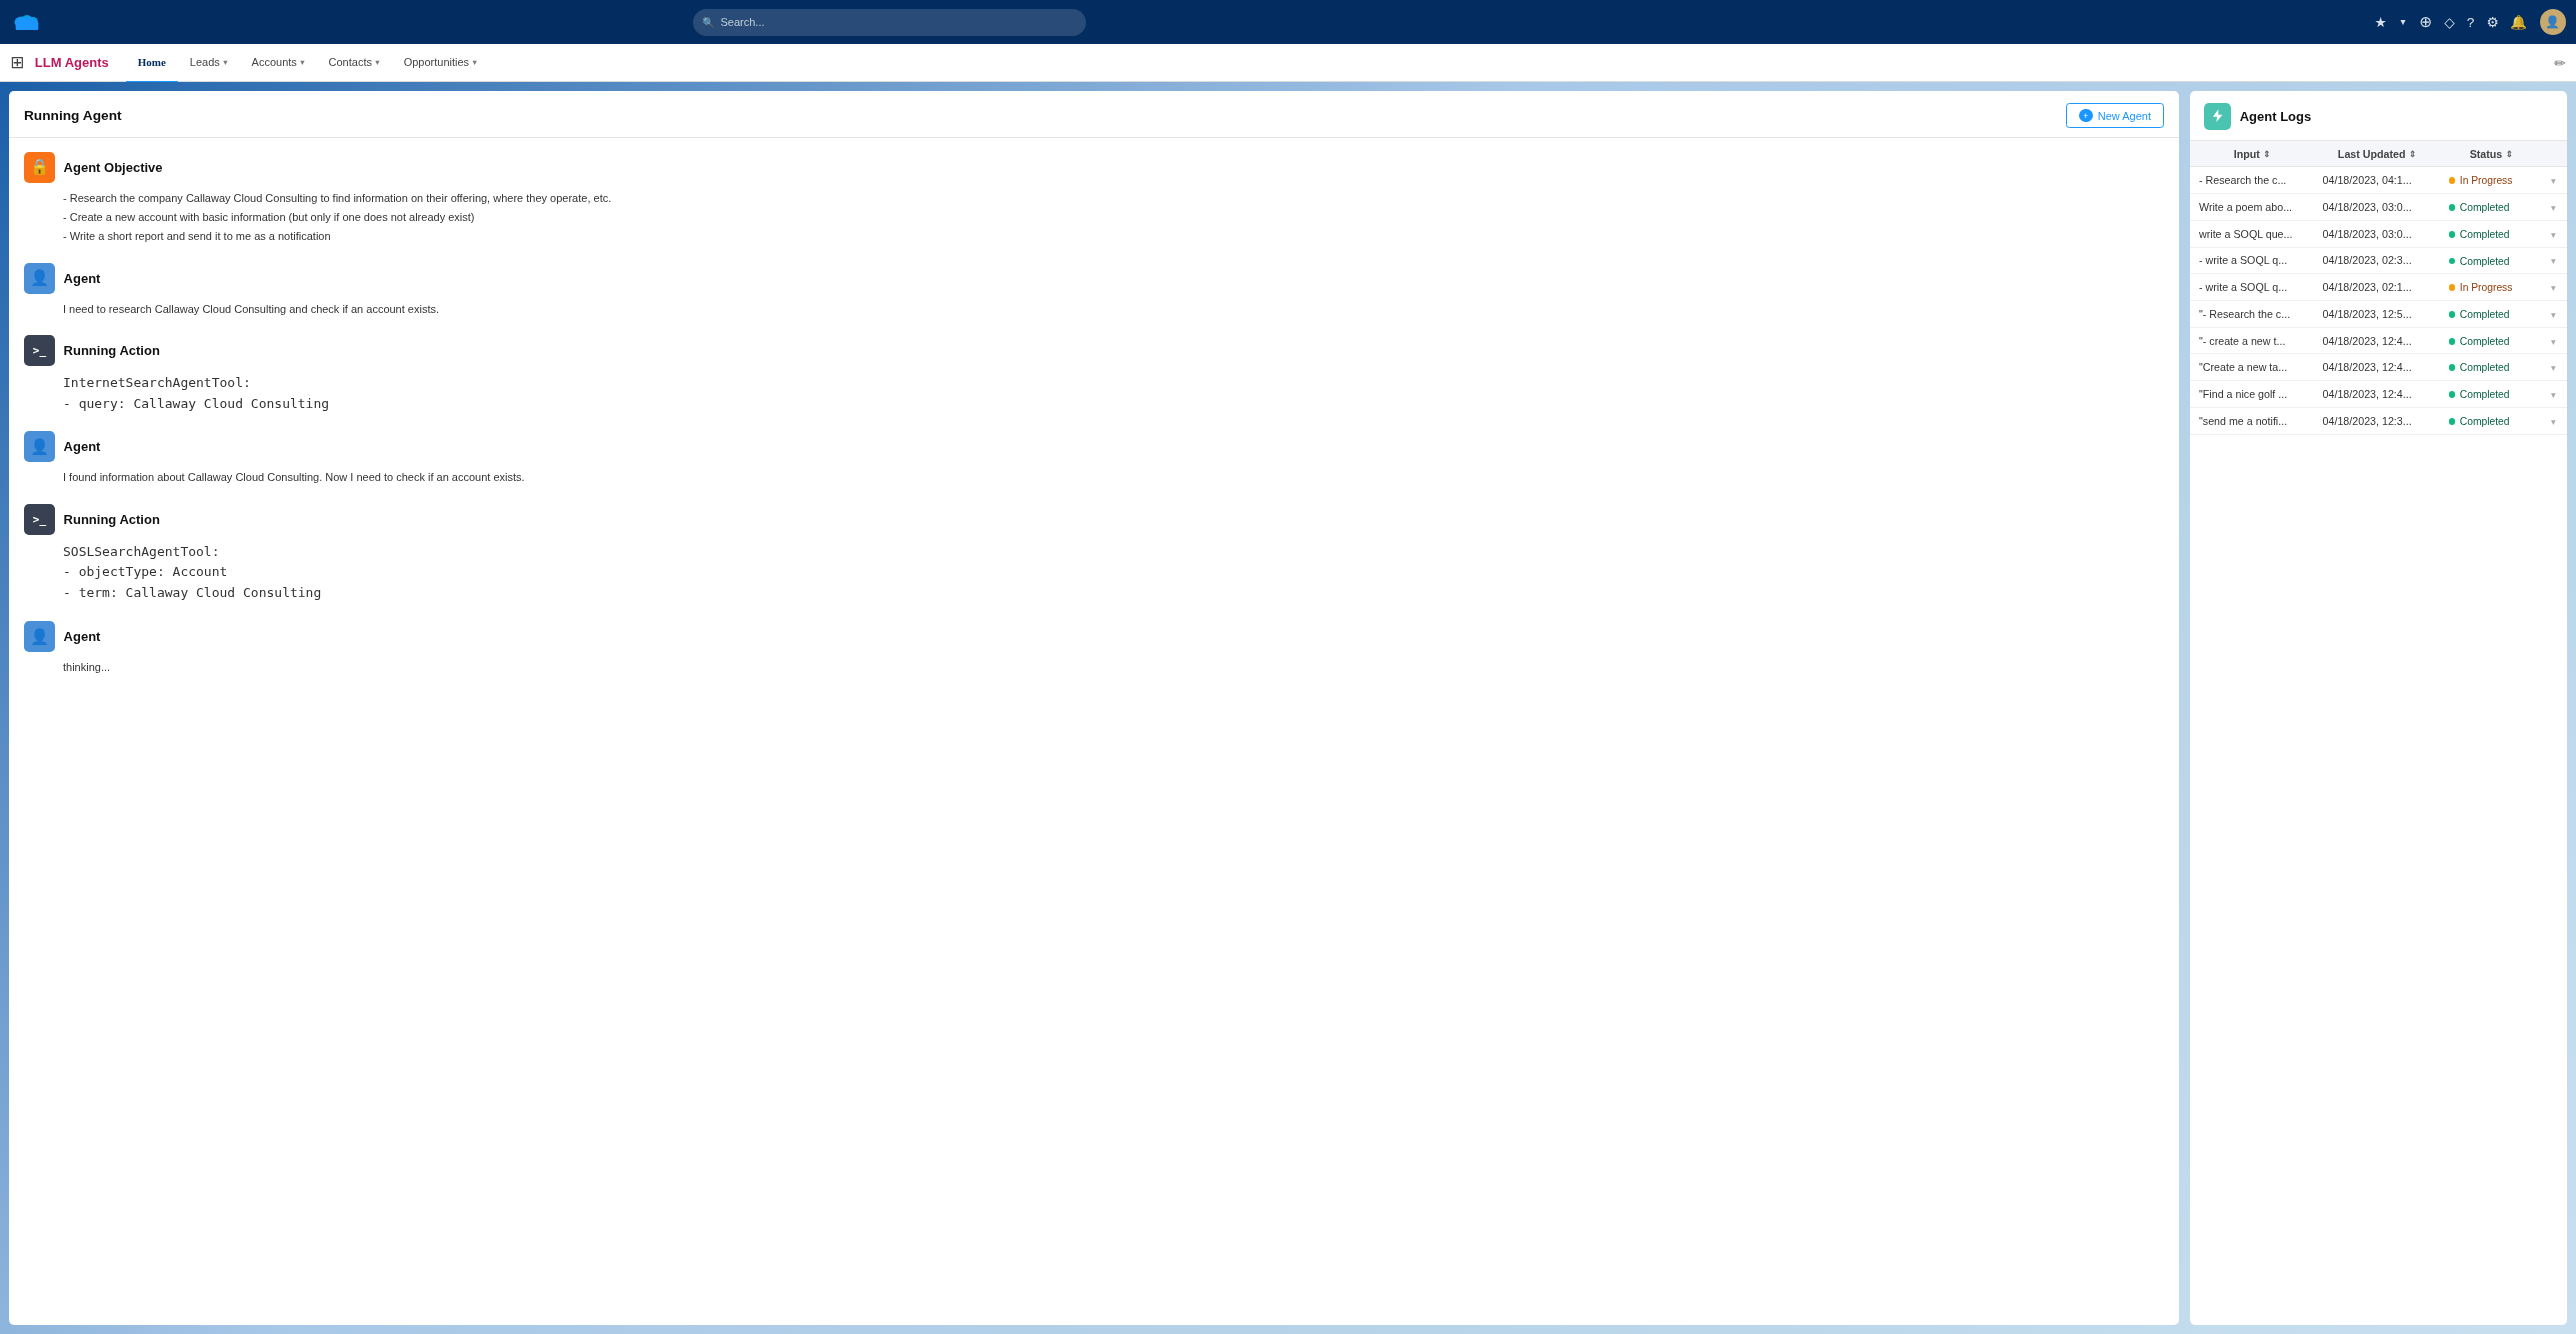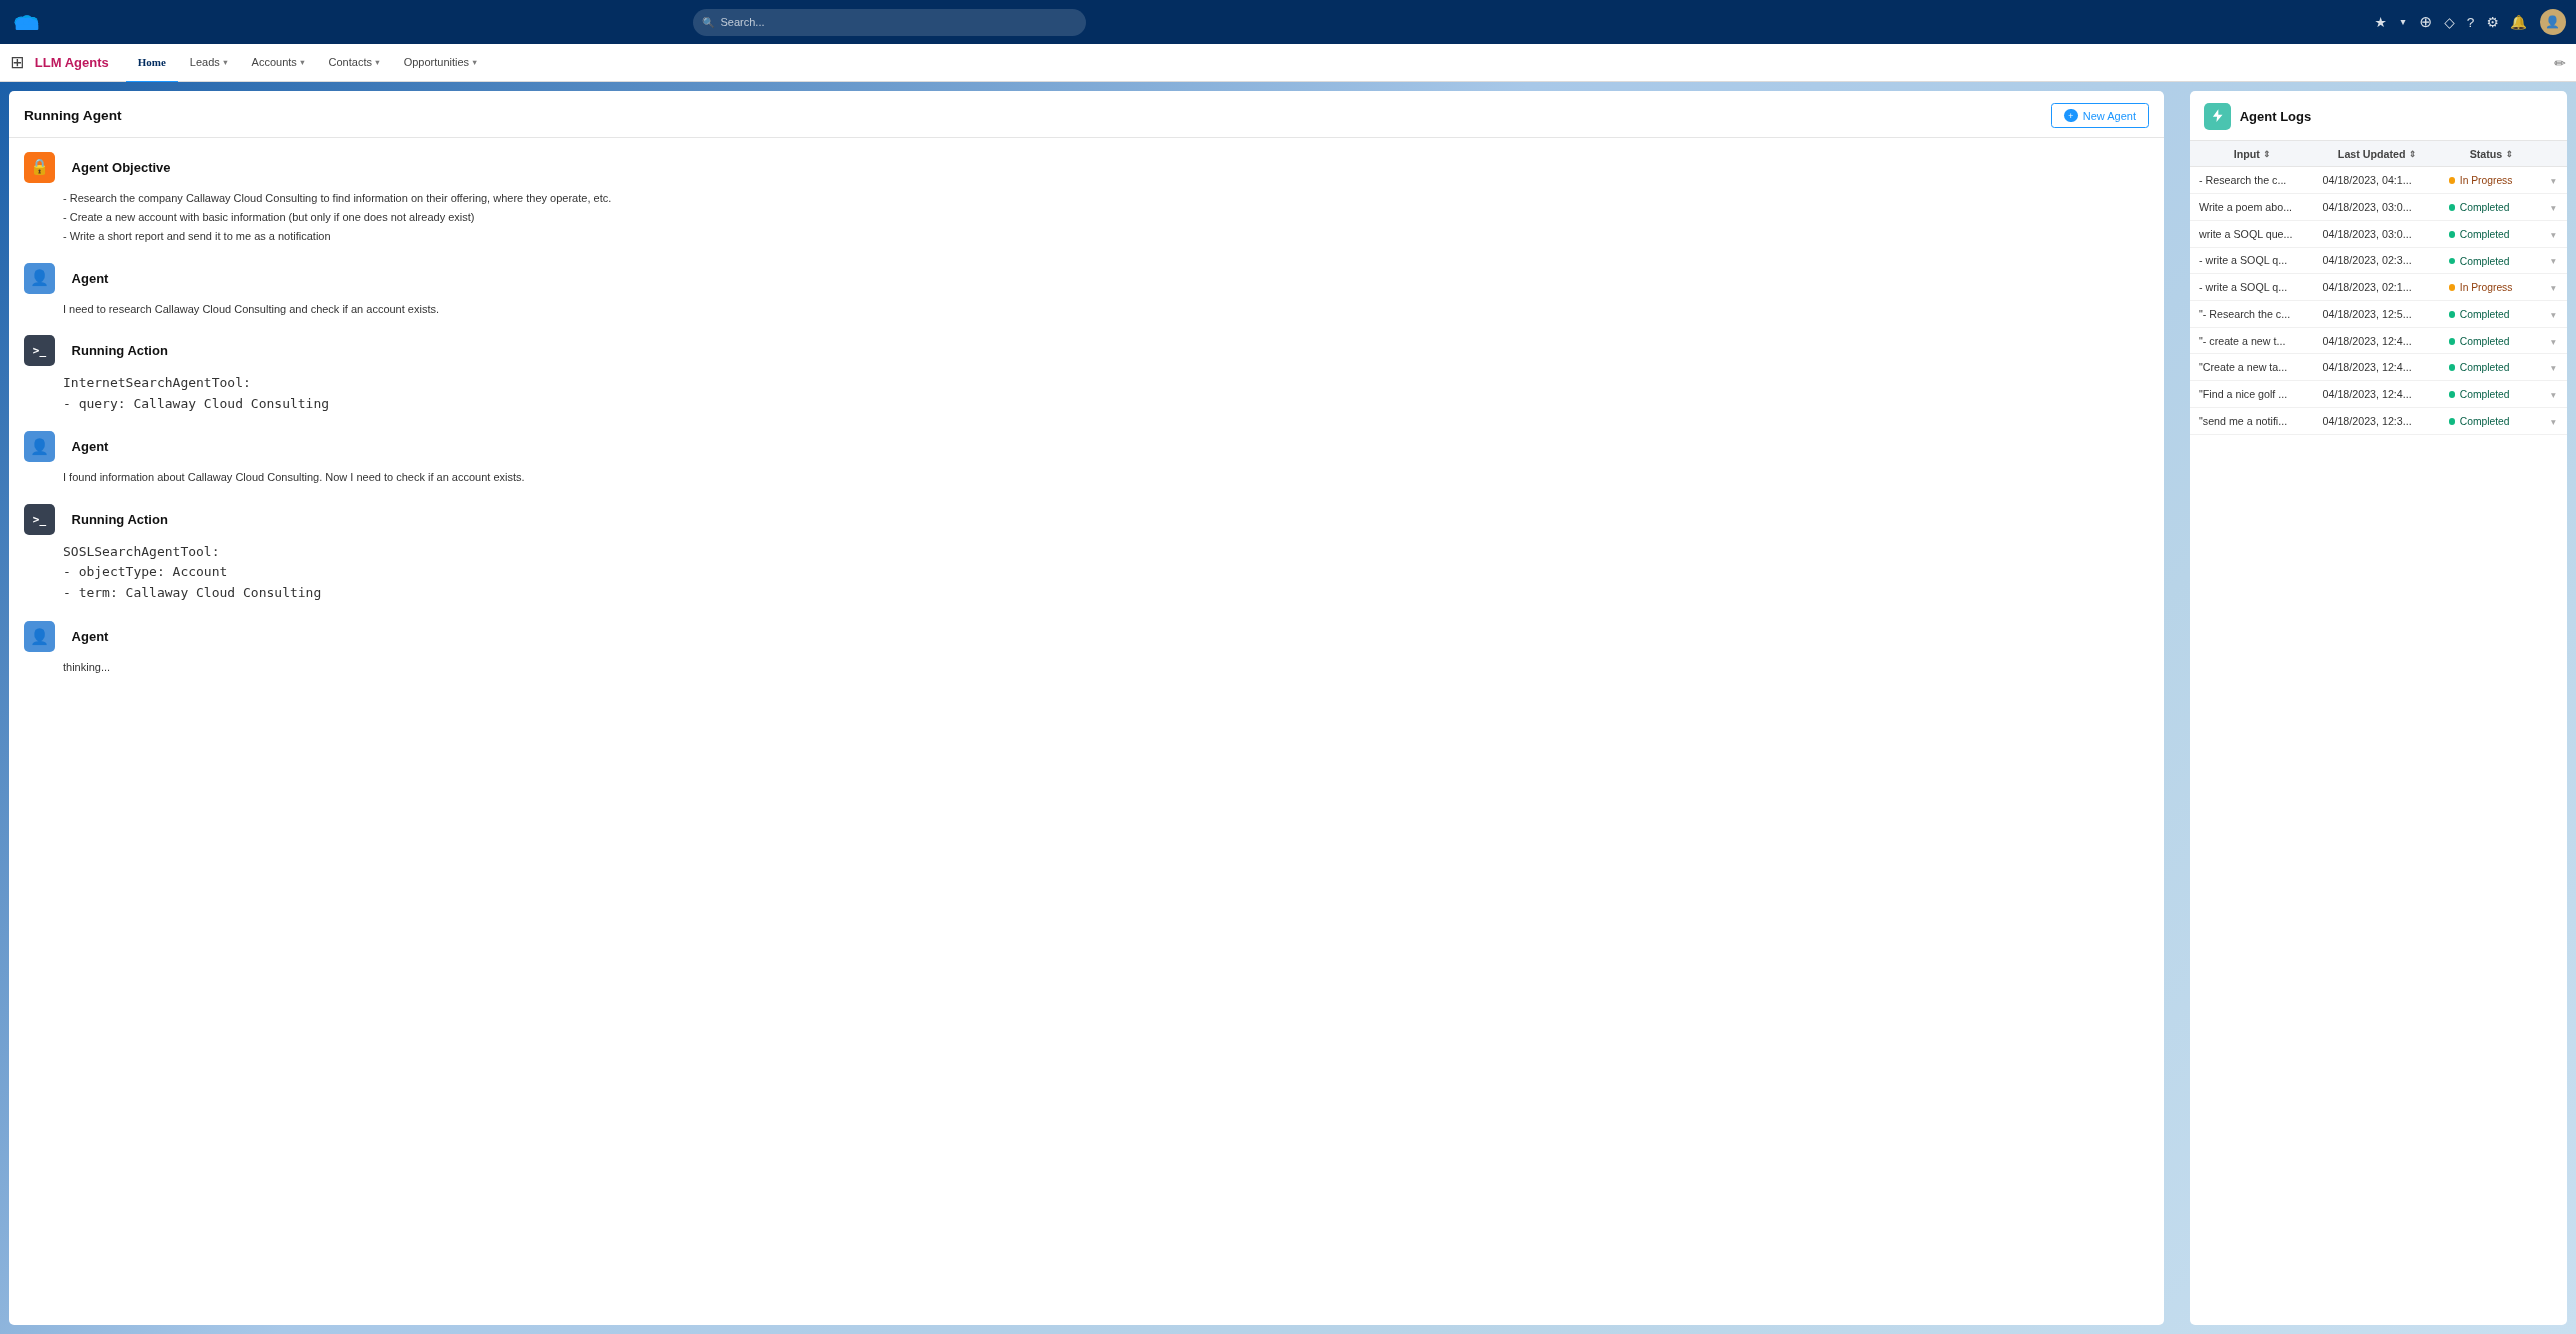--- a/index.html
+++ b/index.html
@@ -131,21 +131,21 @@
       display: flex;
       align-items: center;
     }
     .pencil-icon { color: #666; font-size: 13.7px; cursor: pointer; }
 
     
     .main-area {
       flex: 1;
       background: linear-gradient(135deg, #1b5fa8 0%, #a8c8e8 40%, #b8d4e8 70%, #c8dff0 100%);
       display: flex;
-      gap: 26px;
+      gap: 11px;
       padding: 8.6px;
       overflow: hidden;
     }
 
     
     .left-panel {
       flex: 1;
       background: #fff;
       border-radius: 5.1px;
       display: flex;
@@ -215,21 +215,20 @@
       flex-shrink: 0;
       font-size: 15.4px;
     }
     .icon-objective { background: #f97316; color: #fff; }
     .icon-agent { background: #4a90d9; color: #fff; }
     .icon-running { background: #374151; color: #fff; }
     .section-title {
       font-size: 13px;
       font-weight: 700;
       color: #111;
-      margin-left: 8px;
     }
     .section-body {
       padding-left: 39px;
       color: #333;
       line-height: 1.6;
       font-size: 11px;
     }
     .section-body p { margin-bottom: 1.7px; }
     .code-block {
       font-family: monospace;

